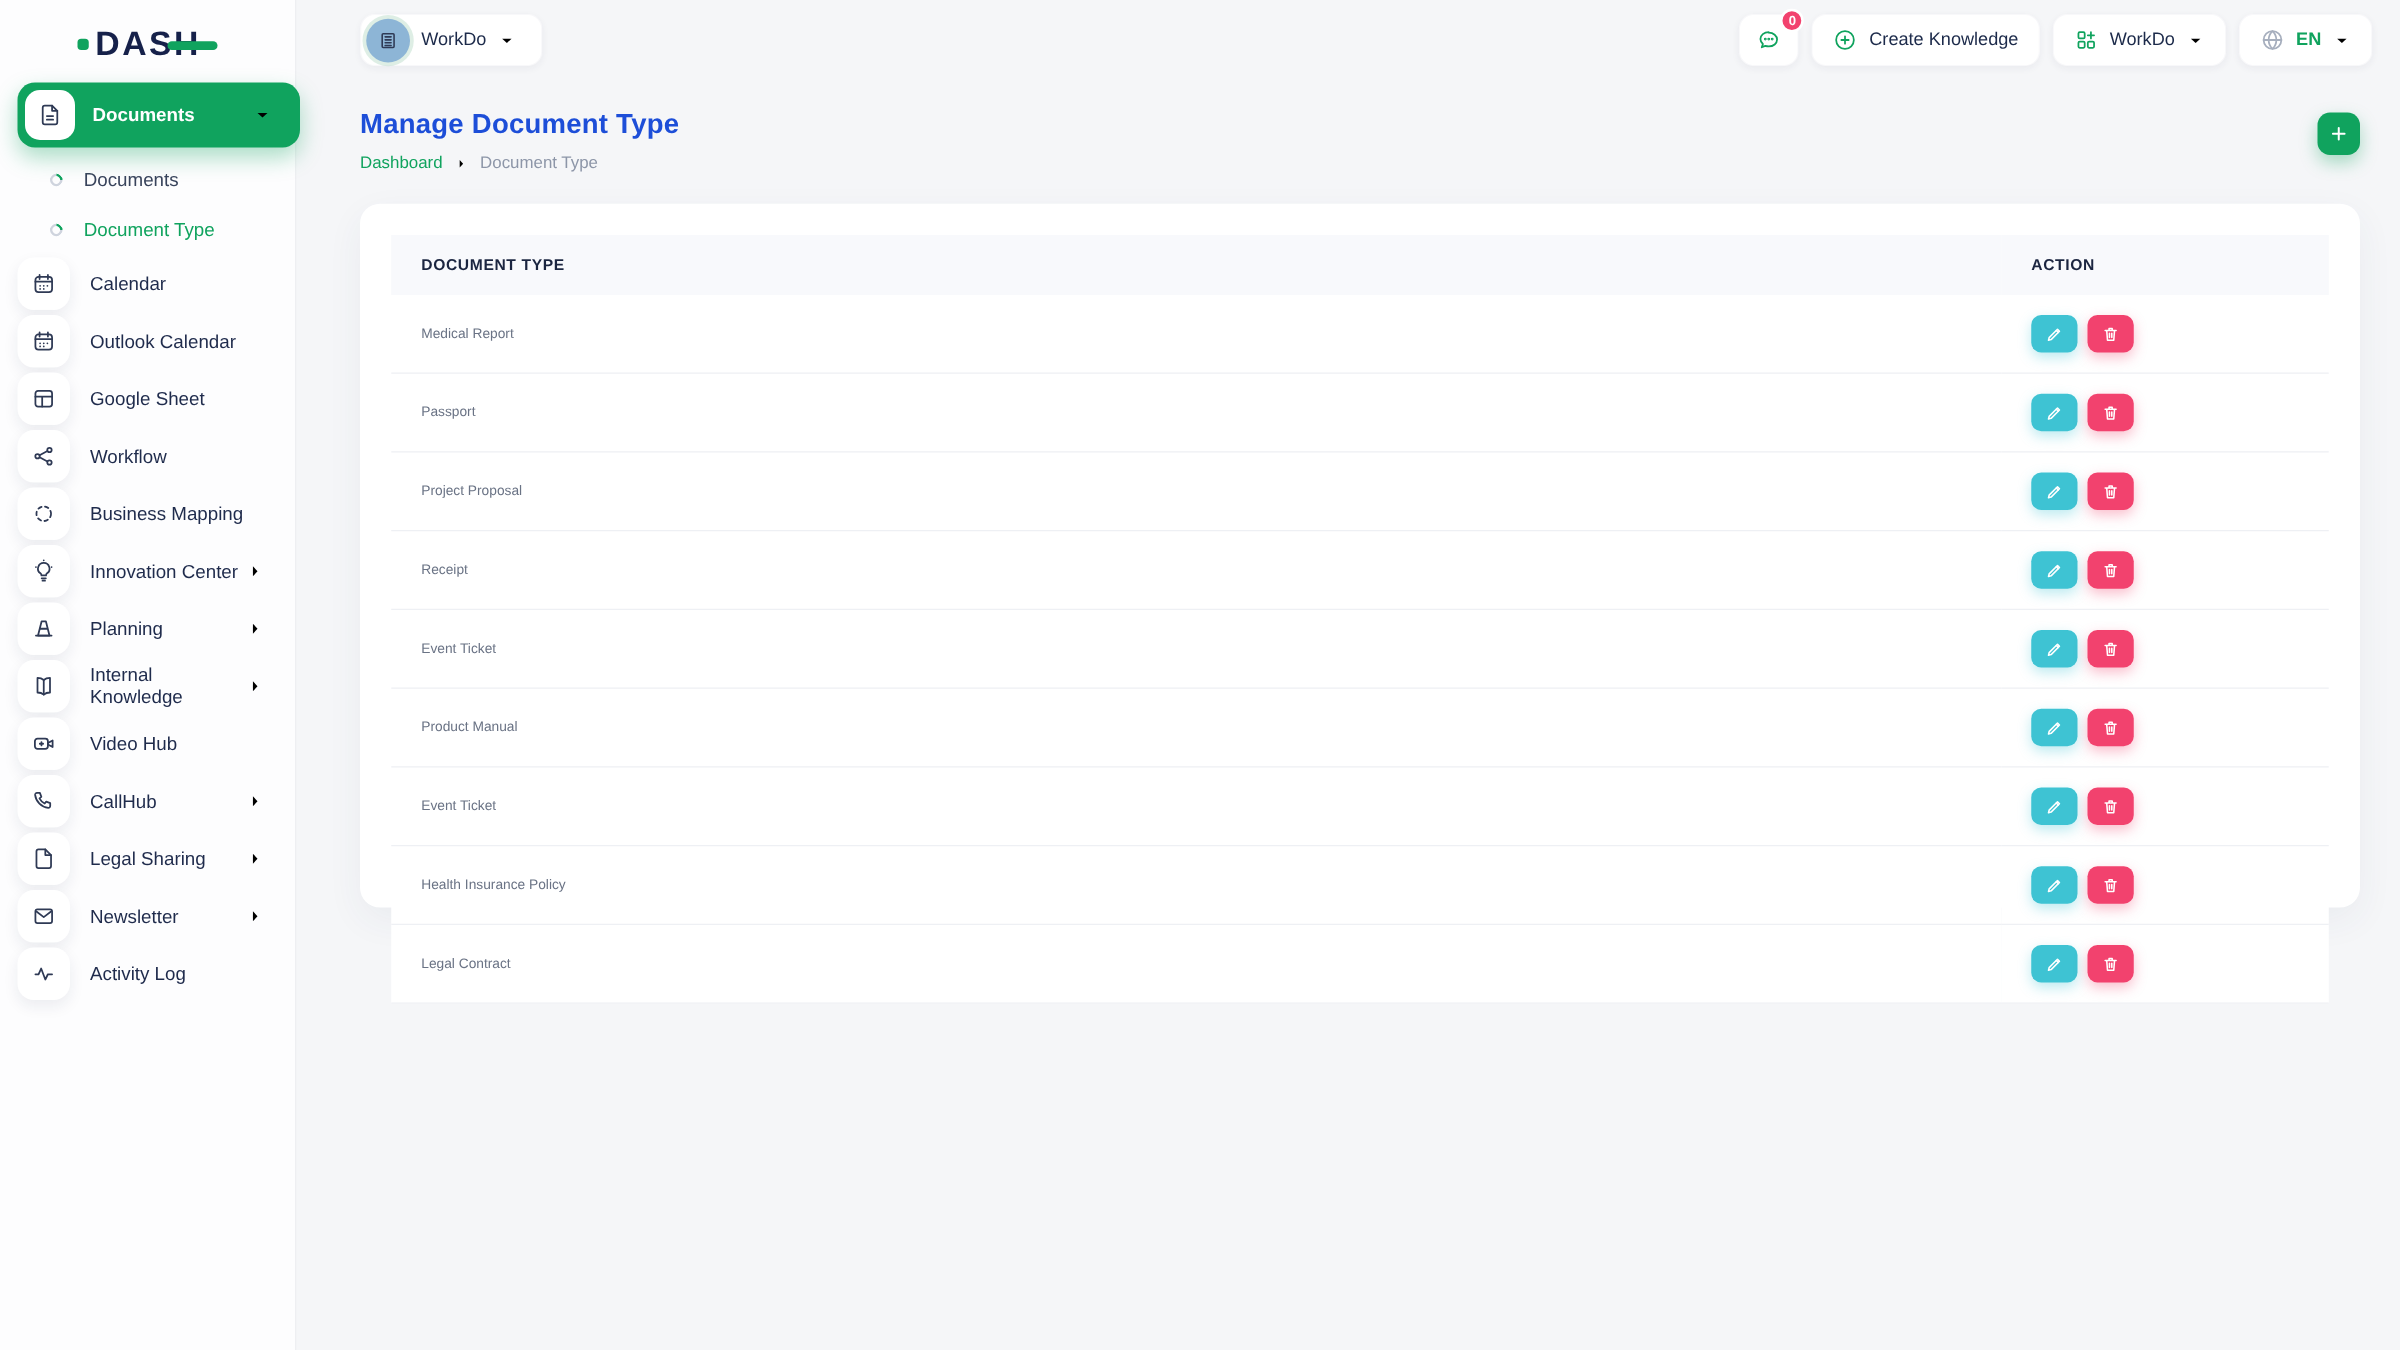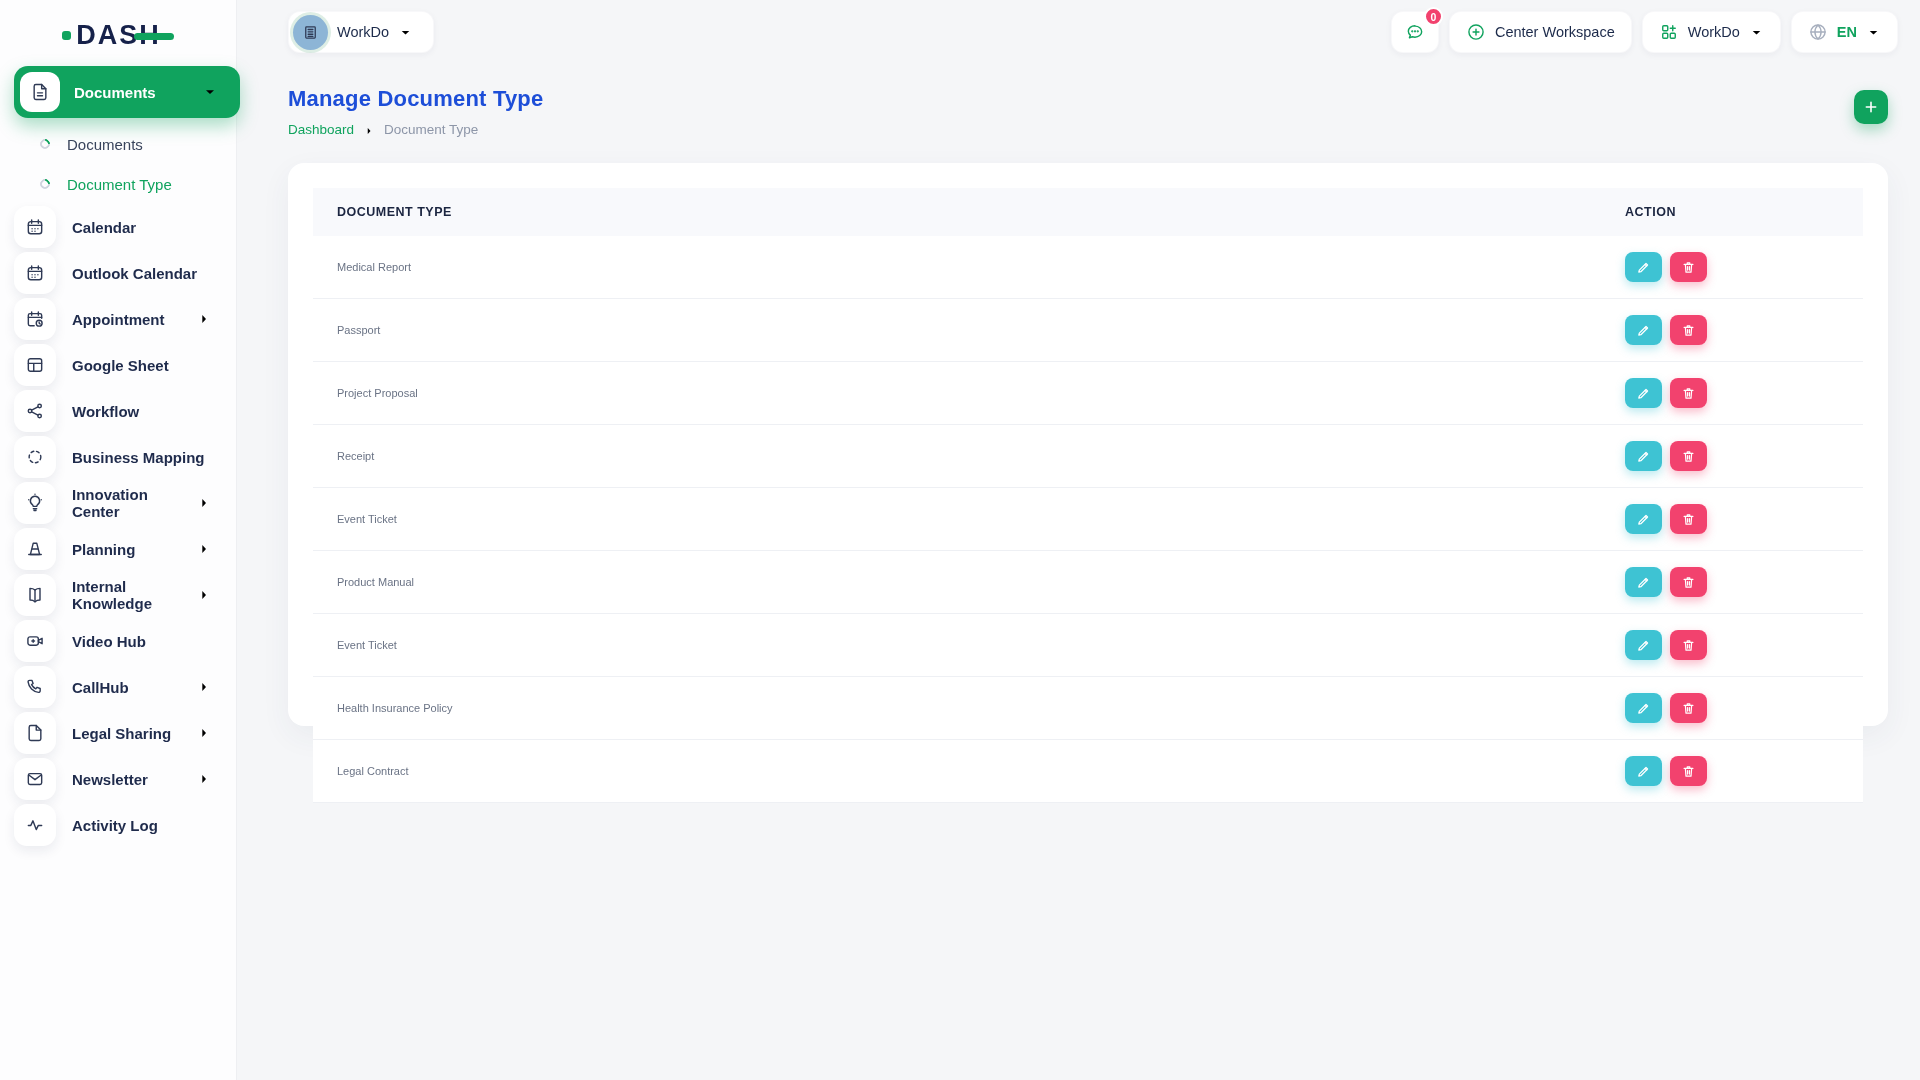--- a/index.html
+++ b/index.html
@@ -32,21 +32,21 @@
     height:46px; display:flex; align-items:center;
     padding-left:14px; padding-right:10px; cursor:pointer; position:relative;
   }
   .tile {
     width:42px; height:42px; border-radius:13px; background:#ffffff;
     box-shadow:0 5px 12px rgba(30,40,80,.08);
     display:flex; align-items:center; justify-content:center;
     color:#3a4563; flex:none;
   }
   .tile .ic { width:20px; height:20px; }
-  .nav-label { margin-left:16px; font-size:15px; font-weight:700; color:#1f2b4c; flex:1; }
+  .nav-label { margin-left:16px; font-size:15px; font-weight:400; color:#1f2b4c; flex:1; }
   .chev { width:16px; height:16px; color:#3a4563; display:flex; margin-right:14px; }
 
   .nav-item.active {
     height:52px; background:#10a35e; border-radius:14px;
     margin:0 -4px 6px 14px; padding-left:6px;
     box-shadow:0 8px 18px rgba(16,163,94,.35);
   }
   .nav-item.active .tile { width:40px; height:40px; border-radius:12px; color:#10a35e; box-shadow:none; }
   .nav-item.active .nav-label { color:#fff; font-weight:700; margin-left:14px; }
   .nav-item.active .chev { color:#fff; margin-right:12px; }
@@ -194,38 +194,20 @@
                 <path d="M8 3.5v4M16 3.5v4M4 10h16M8.5 14h.01M12 14h.01M15.5 14h.01M8.5 17h.01M12 17h.01"></path>
               </svg>
             </span>
           </span>
           <span class="nav-label">Outlook Calendar</span>
         </div>
         <div class="nav-item">
           <span class="tile">
             <span class="ic">
               <svg viewBox="0 0 24 24">
-                <path d="M20 11V7.5a2 2 0 0 0-2-2H6a2 2 0 0 0-2 2V18a2 2 0 0 0 2 2h5"></path>
-                <path d="M8 3.5v4M16 3.5v4M4 10h16"></path>
-                <circle cx="17" cy="17" r="3.5"></circle>
-                <path d="M17 15.5V17l1.2 1"></path>
-              </svg>
-            </span>
-          </span>
-          <span class="nav-label">Appointment</span>
-          <span class="chev">
-            <svg viewBox="0 0 24 24" style="stroke-width:2.2">
-              <path d="M9.5 6l5.5 6-5.5 6"></path>
-            </svg>
-          </span>
-        </div>
-        <div class="nav-item">
-          <span class="tile">
-            <span class="ic">
-              <svg viewBox="0 0 24 24">
                 <rect x="4" y="4.5" width="16" height="15" rx="2.5"></rect>
                 <path d="M4 10h16M10.5 10v9.5"></path>
               </svg>
             </span>
           </span>
           <span class="nav-label">Google Sheet</span>
         </div>
         <div class="nav-item">
           <span class="tile">
             <span class="ic">
@@ -400,21 +382,21 @@
             </span>
           <span class="badge">0</span>
         </div>
         <div class="pill">
           <span class="ic green">
               <svg viewBox="0 0 24 24">
                 <circle cx="12" cy="12" r="8.5"></circle>
                 <path d="M12 8.5v7M8.5 12h7"></path>
               </svg>
             </span>
-          <span>Center Workspace</span>
+          <span>Create Knowledge</span>
         </div>
         <div class="pill">
           <span class="ic green">
               <svg viewBox="0 0 24 24">
                 <rect x="4.5" y="4.5" width="6" height="6" rx="1.2"></rect>
                 <rect x="4.5" y="13.5" width="6" height="6" rx="1.2"></rect>
                 <rect x="13.5" y="13.5" width="6" height="6" rx="1.2"></rect>
                 <path d="M16.5 4.5v6M13.5 7.5h6"></path>
               </svg>
             </span>

